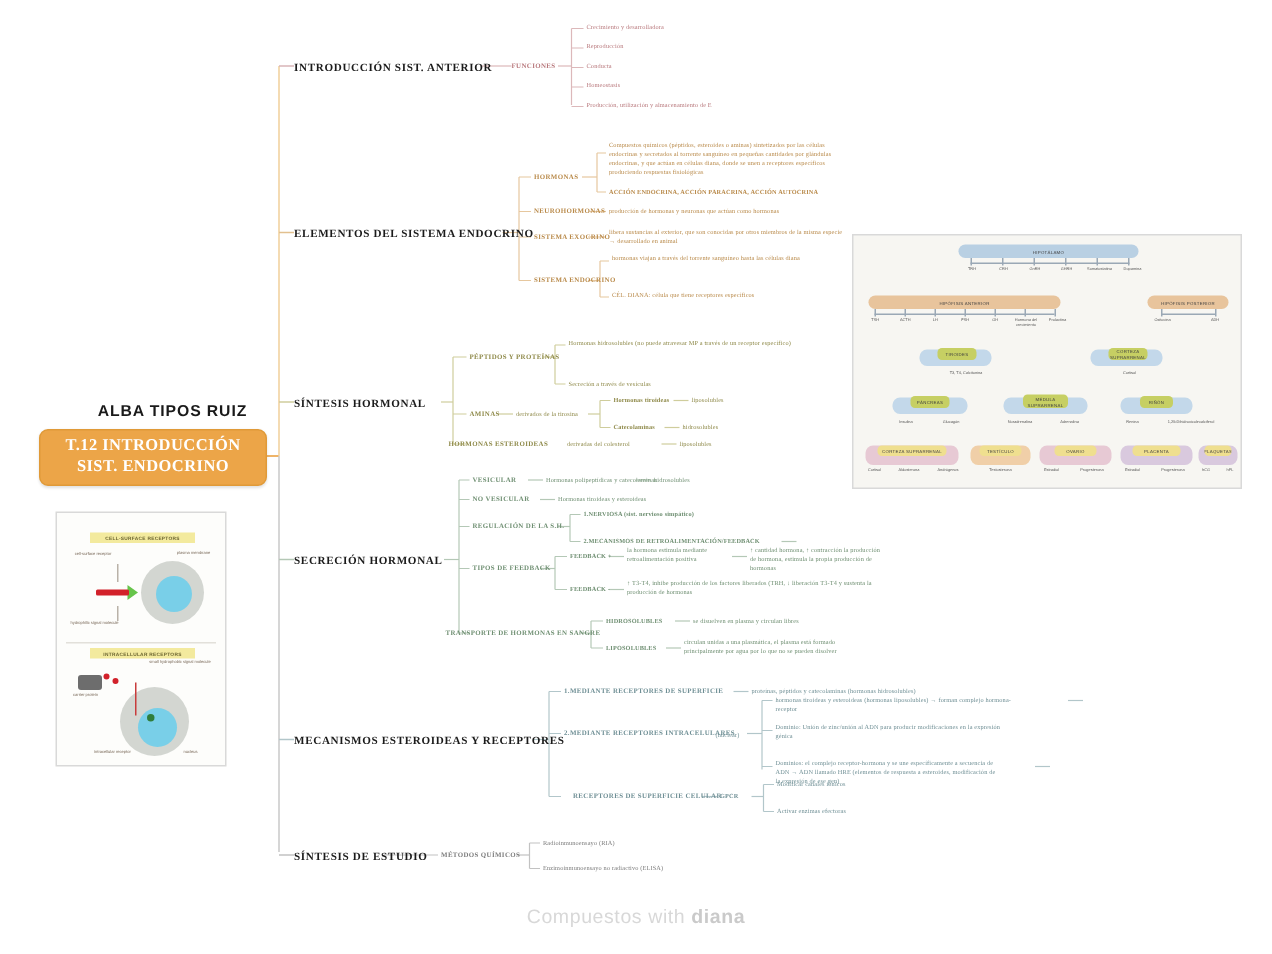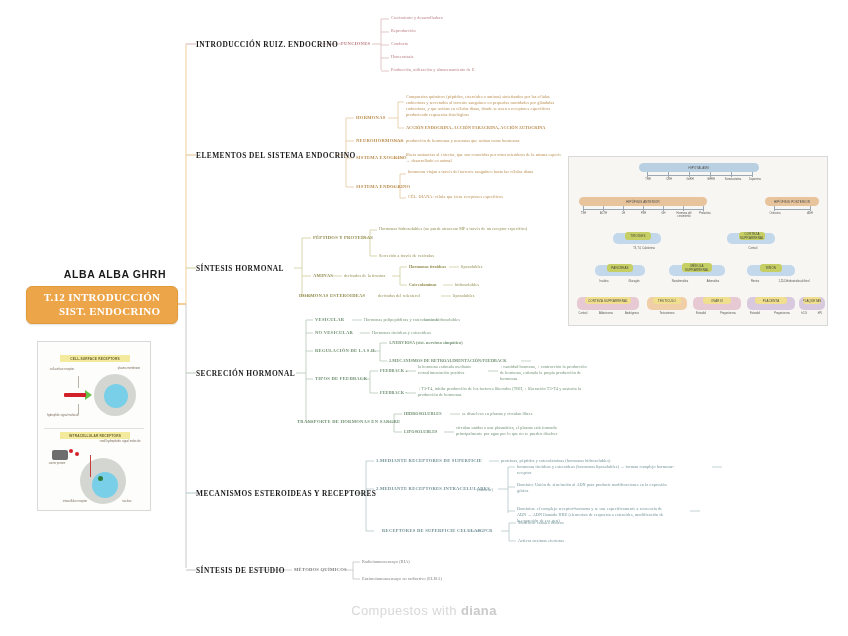--- a/index.html
+++ b/index.html
@@ -18,21 +18,21 @@
     letter-spacing:.6px;color:#1a1a1a;
   }
   .root{
     position:absolute;left:26px;top:286px;width:150px;height:36px;
     background:#eca548;border:1px solid #e09a38;border-radius:6px;
     display:flex;align-items:center;justify-content:center;text-align:center;
     color:#ffffff;font-family:"Liberation Serif",serif;font-weight:bold;
     font-size:11px;line-height:1.25;letter-spacing:.3px;
     box-shadow:0 1px 2px rgba(0,0,0,.12);
   }
-  .root span{display:block;text-align:right;}
+  .root span{display:block;}
 
   
   .n{position:absolute;white-space:nowrap;color:#2b2b2b;}
   .lvl1{
     font-family:"Liberation Serif",serif;font-weight:bold;font-size:7.4px;
     letter-spacing:.45px;color:#1b1b1b;
   }
   .lvl2{
     font-family:"Liberation Serif",serif;font-weight:bold;font-size:4.6px;
     letter-spacing:.25px;
@@ -191,29 +191,29 @@
     <path d="M501,531 L509,531" stroke="#b2c6ca" stroke-width=".8" fill="none"></path>
     <path d="M509,523 L509,541" stroke="#b2c6ca" stroke-width=".8" fill="none"></path>
     <path d="M509,523 L516,523 M509,541 L516,541" stroke="#b2c6ca" stroke-width=".8" fill="none"></path>
 
     <path d="M256,570 L292,570" stroke="#c2c2c2" stroke-width=".8" fill="none"></path>
     <path d="M345,570 L353,570" stroke="#c2c2c2" stroke-width=".8" fill="none"></path>
     <path d="M353,562 L353,579" stroke="#c2c2c2" stroke-width=".8" fill="none"></path>
     <path d="M353,562 L360,562 M353,579 L360,579" stroke="#c2c2c2" stroke-width=".8" fill="none"></path>
   </svg>
 
-  <div class="author">ALBA ALBA GHRH</div>
+  <div class="author">ALBA TIPOS RUIZ</div>
   <div class="root">
     <div>
       <span>T.12 INTRODUCCIÓN</span>
       <span>SIST. ENDOCRINO</span>
     </div>
   </div>
 
-  <div class="n lvl1" style="left:196px;top:40px;">INTRODUCCIÓN RUIZ. ENDOCRINO</div>
+  <div class="n lvl1" style="left:196px;top:40px;">INTRODUCCIÓN SIST. ANTERIOR</div>
   <div class="n lvl2 c-pink" style="left:341px;top:41px;">FUNCIONES</div>
   <div class="n lvl3 c-pink" style="left:391px;top:15px;width:165px;">Crecimiento y desarrolladora</div>
   <div class="n lvl3 c-pink" style="left:391px;top:28px;width:165px;">Reproducción</div>
   <div class="n lvl3 c-pink" style="left:391px;top:41px;width:165px;">Conducta</div>
   <div class="n lvl3 c-pink" style="left:391px;top:54px;width:165px;">Homeostasis</div>
   <div class="n lvl3 c-pink" style="left:391px;top:67px;width:175px;">Producción, utilización y almacenamiento de E</div>
 
   <div class="n lvl1" style="left:196px;top:151px;">ELEMENTOS DEL SISTEMA ENDOCRINO</div>
   <div class="n lvl2 c-orange" style="left:356px;top:115px;">HORMONAS</div>
   <div class="n lvl3 c-orange" style="left:406px;top:94px;width:160px;">Compuestos químicos (péptidos, esteroides o aminas) sintetizados por las células endocrinas y secretados al torrente sanguíneo en pequeñas cantidades por glándulas endocrinas, y que actúan en células diana, donde se unen a receptores específicos produciendo respuestas fisiológicas</div>

